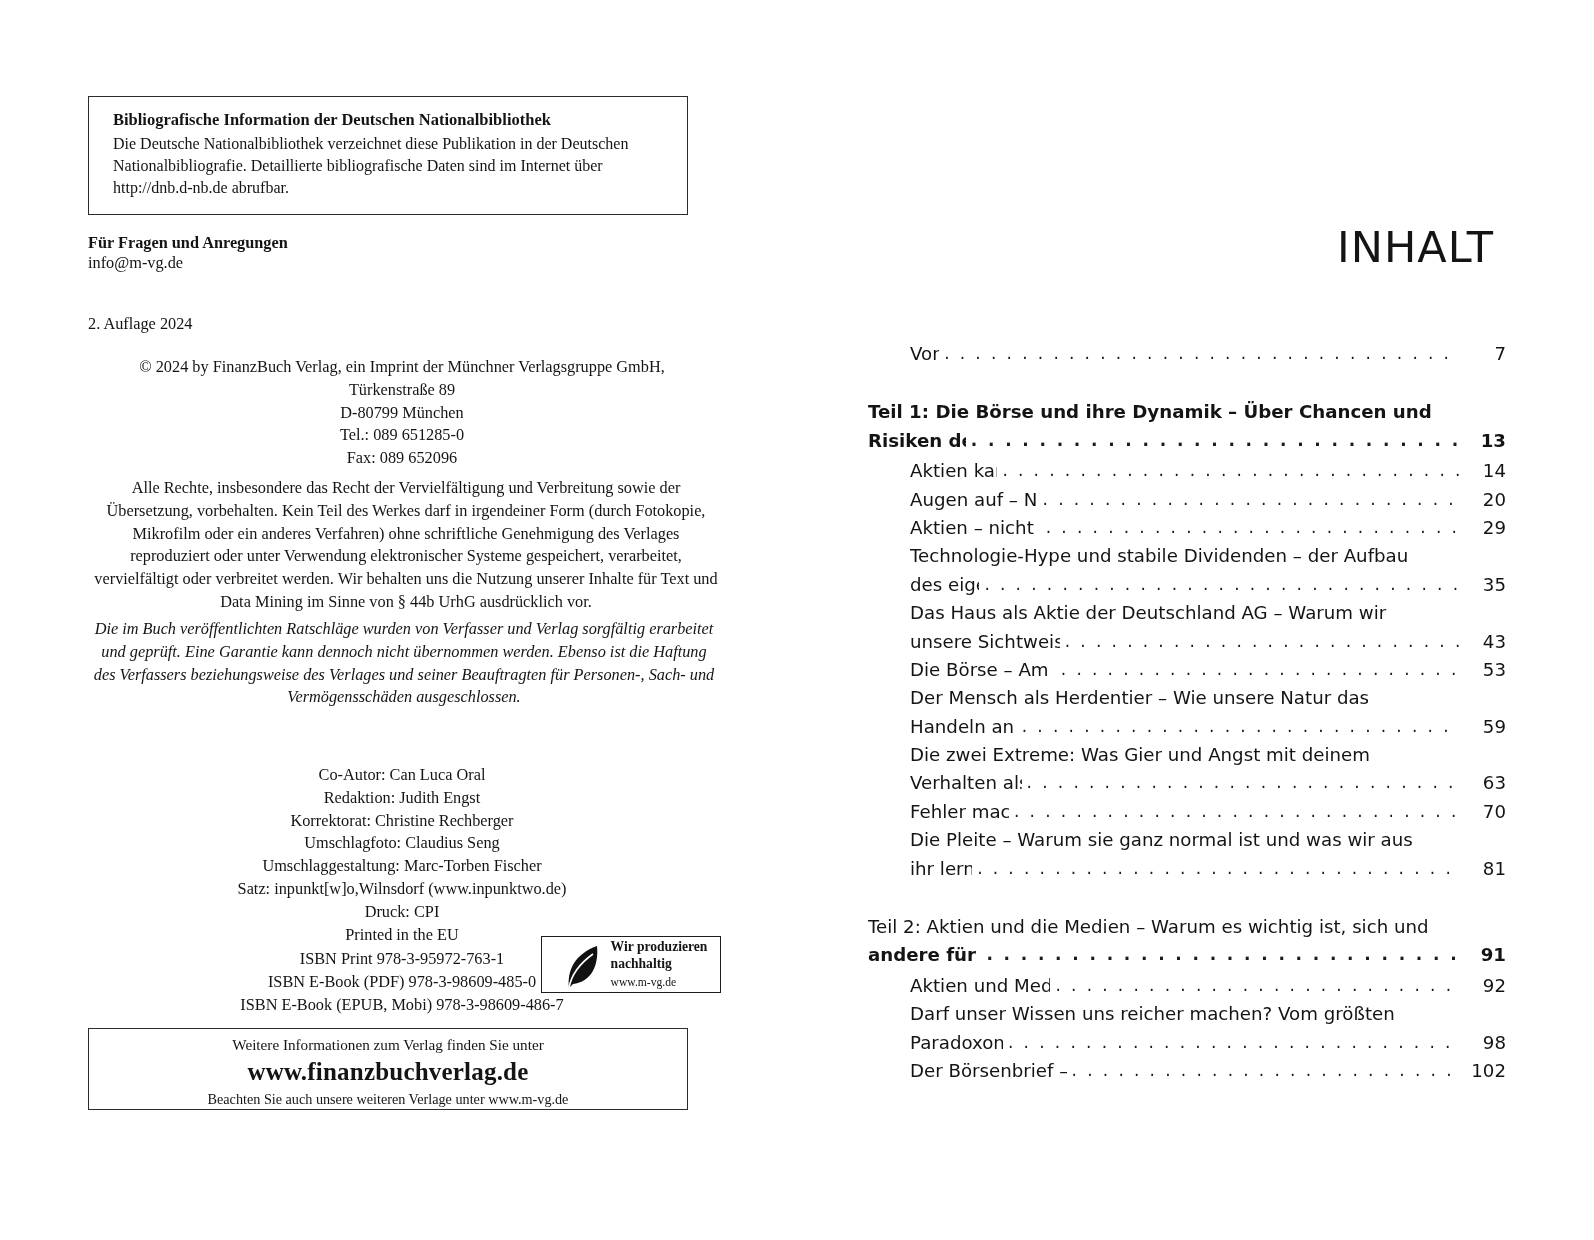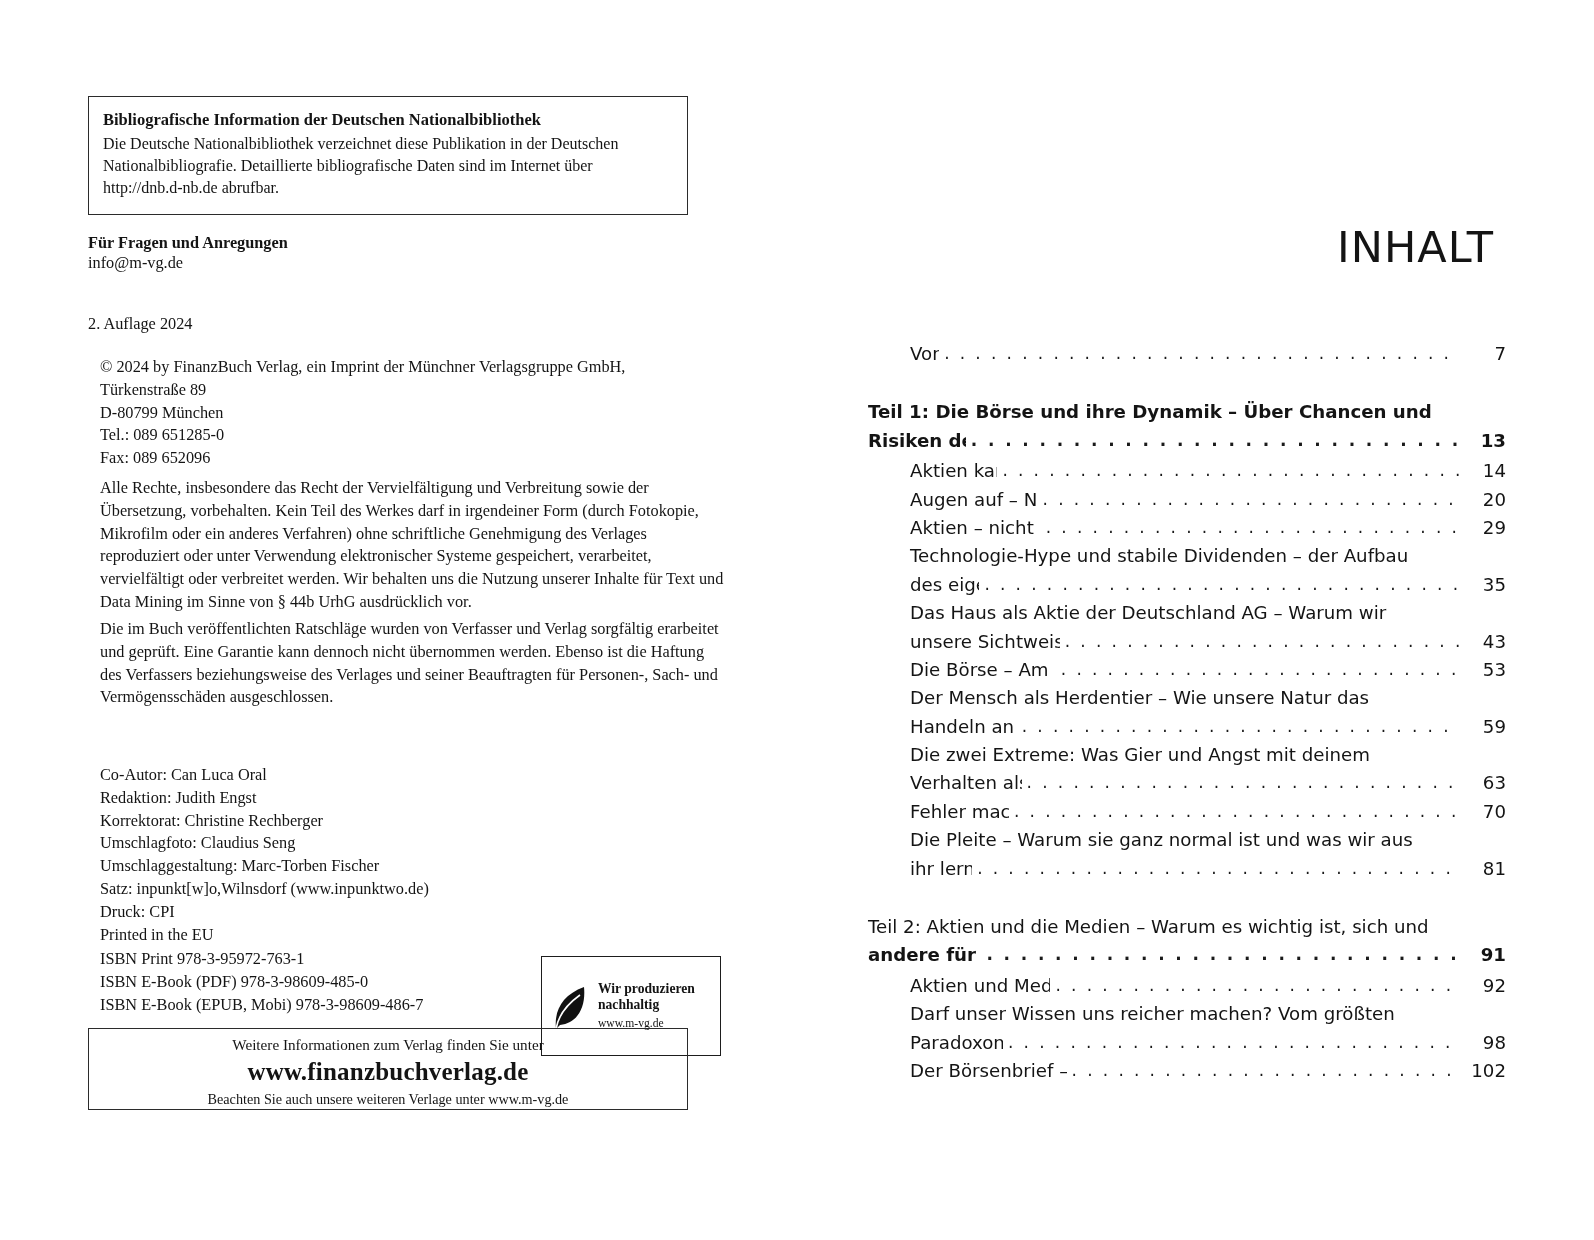--- a/index.html
+++ b/index.html
@@ -25,21 +25,21 @@
     height: 1240px;
   }
 
   .biblio-box {
     position: absolute;
     left: 0;
     top: 96px;
     width: 600px;
     border: 1px solid #2b2b2b;
     box-sizing: border-box;
-    padding: 12px 14px 14px 14px;
+    padding: 12px 14px 14px 24px;
     font-family: Liberation Serif, serif;
   }
   .biblio-title {
     font-weight: bold;
     font-size: 16.5px;
     line-height: 1.35;
     margin-bottom: 2px;
   }
   .biblio-text {
     font-size: 16px;
@@ -48,48 +48,49 @@
 
   .block {
     position: absolute;
     left: 0;
     font-size: 16.3px;
     line-height: 1.40;
   }
 
   .para {
     position: absolute;
-    left: 12px;
+    left: 4px;
     width: 620px;
     font-size: 16.3px;
     line-height: 1.40;
-    text-align: left;
+    text-align: center;
   }
 
   .contact-head { top: 232px; font-weight: bold; font-size: 16.3px; }
   .contact-mail { top: 252px; font-size: 16.3px; }
   .edition     { top: 313px; }
   .copyright   { top: 356px; }
   .rights      { top: 477px; width: 628px; }
-  .warranty    { top: 618px; width: 624px; }
+  .warranty    { top: 618px; width: 624px; font-style: italic; }
   .credits     { top: 764px; }
   .isbn        { top: 948px; }
 
   
   .eco-seal {
     position: absolute;
     left: 453px;
-    top: 956px;
+    top: 936px;
     width: 180px;
-    height: 100px;
+    height: 57px;
     border: 1.5px solid #1d1d1d;
     box-sizing: border-box;
     display: flex;
     align-items: center;
     padding-left: 6px;
+    justify-content: center;
   }
   .eco-leaf {
     width: 44px;
     height: 50px;
     margin-right: 6px;
     flex: 0 0 auto;
   }
   .eco-text {
     font-size: 13.6px;
     line-height: 1.22;

